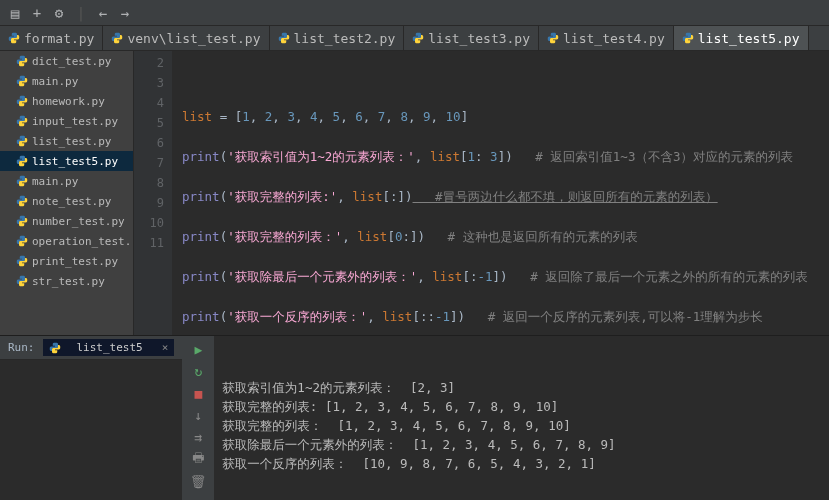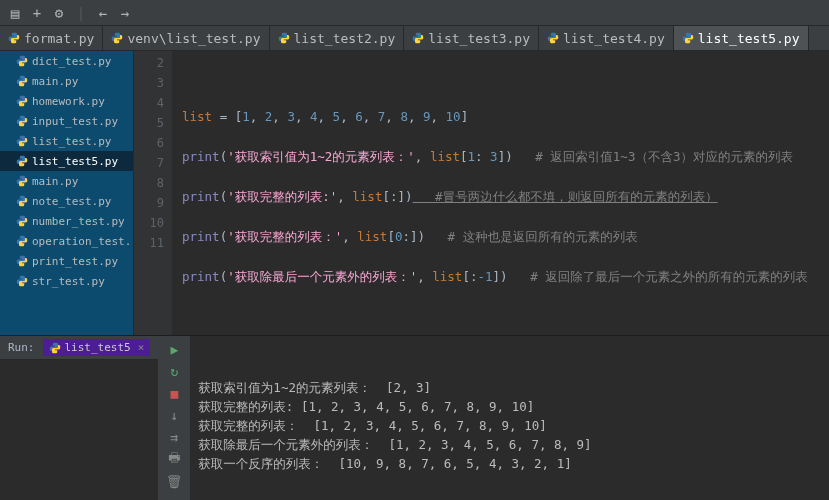--- a/index.html
+++ b/index.html
@@ -5,36 +5,36 @@
 *{margin:0;padding:0;box-sizing:border-box}
 body{font-family:Consolas,'Microsoft YaHei',monospace;background:#2b2b2b;color:#a9b7c6;font-size:12px;width:829px;height:500px;overflow:hidden}
 .top-toolbar{height:26px;background:#3c3f41;display:flex;align-items:center;padding:0 4px;border-bottom:1px solid #282828}
 .tool-icon{width:22px;height:22px;display:flex;align-items:center;justify-content:center;color:#afb1b3;cursor:pointer;font-size:14px}
 .tabs-bar{height:25px;background:#3c3f41;display:flex;align-items:flex-end;border-bottom:1px solid #282828;overflow:hidden}
 .tab{height:24px;padding:0 8px;display:flex;align-items:center;gap:4px;color:#bbb;font-size:13px;cursor:pointer;border-right:1px solid #282828}
 .tab.active{background:#4e5254;color:#fff}
 .py-icon{width:12px;height:12px;display:inline-block}
 .py-icon svg{width:12px;height:12px}
 .main{display:flex;height:284px}
-.sidebar{width:134px;background:#0c4a6e;overflow:hidden;border-right:1px solid #282828}
+.sidebar{width:134px;background:#404040;overflow:hidden;border-right:1px solid #282828}
 .file-item{height:20px;display:flex;align-items:center;padding:0 4px 0 16px;color:#bbb;font-size:11px;gap:4px;cursor:pointer;white-space:nowrap}
 .file-item.sel{background:#0d293e;color:#fff}
 .editor{flex:1;display:flex;background:#2b2b2b;overflow:hidden}
 .gutter{width:38px;background:#313335;text-align:right;padding:2px 8px 0 0;color:#606366;font-size:12px;line-height:20px}
 .code{flex:1;padding:16px 0 0 10px;font-size:12.5px;line-height:20px;white-space:pre;overflow:hidden}
 .kw{color:#cc7832}
 .bi{color:#8888c6}
 .num{color:#6897bb}
 .str{color:#f9a8d4}
 .cm{color:#808080}
 .pn{color:#a9b7c6}
 .underline{text-decoration:underline}
 .run-panel{height:165px;background:#2b2b2b;border-top:1px solid #1e1e1e;display:flex;}
 .run-header{height:24px;background:#3c3f41;display:flex;align-items:center;padding:0 8px;gap:8px;border-bottom:1px solid #282828;font-size:11px}
-.run-tab{display:flex;align-items:center;gap:4px;padding:2px 6px;background:#4c1d95;color:#ccc}
+.run-tab{display:flex;align-items:center;gap:16px;padding:2px 6px;background:#0f172a;color:#ccc}
 .run-body{flex:1;display:flex}
 .run-tools{width:32px;background:#3c3f41;display:flex;flex-direction:column;align-items:center;padding-top:4px;gap:4px}
 .run-tools .rt{width:20px;height:18px;display:flex;align-items:center;justify-content:center;font-size:13px;cursor:pointer}
 .console{flex:1;padding:4px 8px;font-size:12.5px;line-height:19px;color:#bbb;white-space:pre;overflow:hidden;position:relative}
 .close-x{color:#888;font-size:11px;margin-left:3px}
 </style>
 </head>
 <body>
 
 <div class="top-toolbar">
@@ -191,20 +191,21 @@
         <div>10</div>
         <div>11</div>
       </div>
     <div class="code" id="code">
 <div></div>
 <div><span class="kw">list</span><span class="pn"> = [</span><span id="l3nums"><span class="num">1</span><span class="pn">, </span><span class="num">2</span><span class="pn">, </span><span class="num">3</span><span class="pn">, </span><span class="num">4</span><span class="pn">, </span><span class="num">5</span><span class="pn">, </span><span class="num">6</span><span class="pn">, </span><span class="num">7</span><span class="pn">, </span><span class="num">8</span><span class="pn">, </span><span class="num">9</span><span class="pn">, </span><span class="num">10</span></span><span class="pn">]</span></div>
 <div><span class="bi">print</span><span class="pn">(</span><span class="str">'获取索引值为1~2的元素列表：'</span><span class="pn">, </span><span class="kw">list</span><span class="pn">[</span><span class="num">1</span><span class="pn">: </span><span class="num">3</span><span class="pn">])</span><span class="cm">   # 返回索引值1~3（不含3）对应的元素的列表</span></div>
 <div><span class="bi">print</span><span class="pn">(</span><span class="str">'获取完整的列表:'</span><span class="pn">, </span><span class="kw">list</span><span class="pn">[:])</span><span class="cm underline">   #冒号两边什么都不填，则返回所有的元素的列表）</span></div>
 <div><span class="bi">print</span><span class="pn">(</span><span class="str">'获取完整的列表：'</span><span class="pn">, </span><span class="kw">list</span><span class="pn">[</span><span class="num">0</span><span class="pn">:])</span><span class="cm">   # 这种也是返回所有的元素的列表</span></div>
 <div><span class="bi">print</span><span class="pn">(</span><span class="str">'获取除最后一个元素外的列表：'</span><span class="pn">, </span><span class="kw">list</span><span class="pn">[:</span><span class="num">-1</span><span class="pn">])</span><span class="cm">   # 返回除了最后一个元素之外的所有的元素的列表</span></div>
+<div><span class="bi">print</span><span class="pn">(</span><span class="str">'获取一个反序的列表：'</span><span class="pn">, </span><span class="kw">list</span><span class="pn">[::</span><span class="num">-1</span><span class="pn">])</span><span class="cm">   # 返回一个反序的元素列表,可以将-1理解为步长</span></div>
 <div></div>
 
 
     </div>
   </div>
 </div>
 
 <div class="run-panel">
   <div class="run-header">
     <span>Run:</span>

